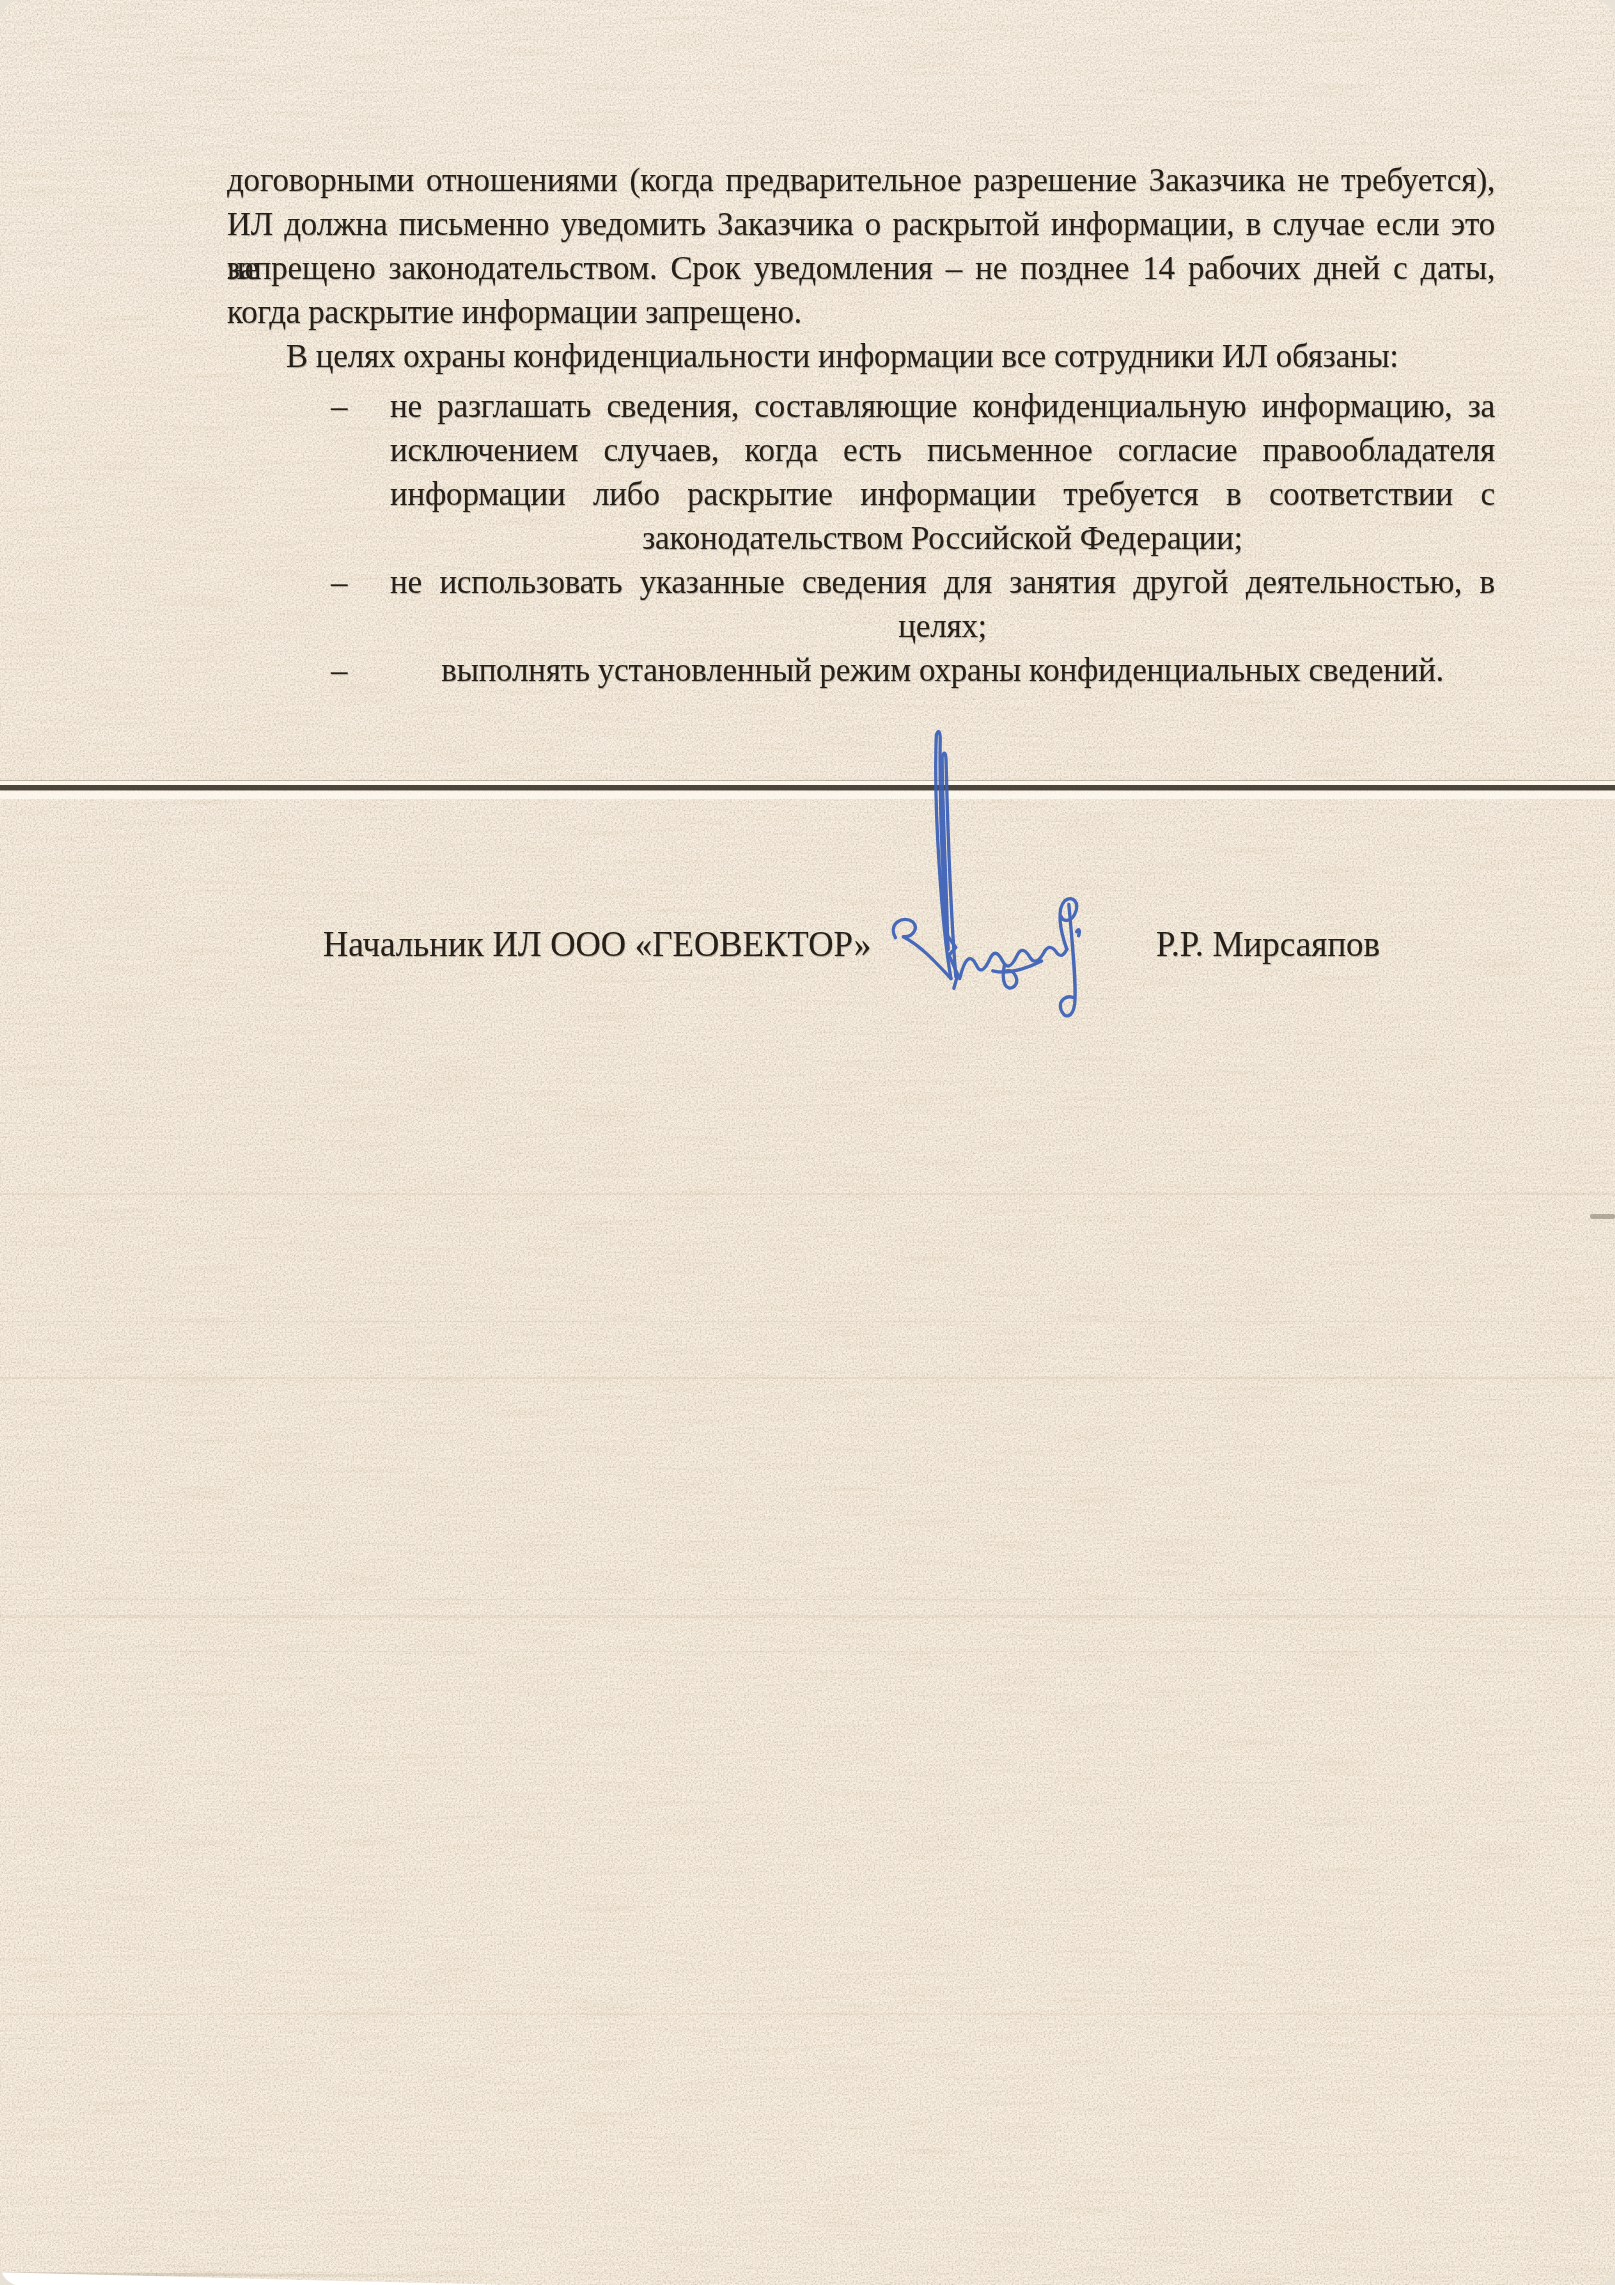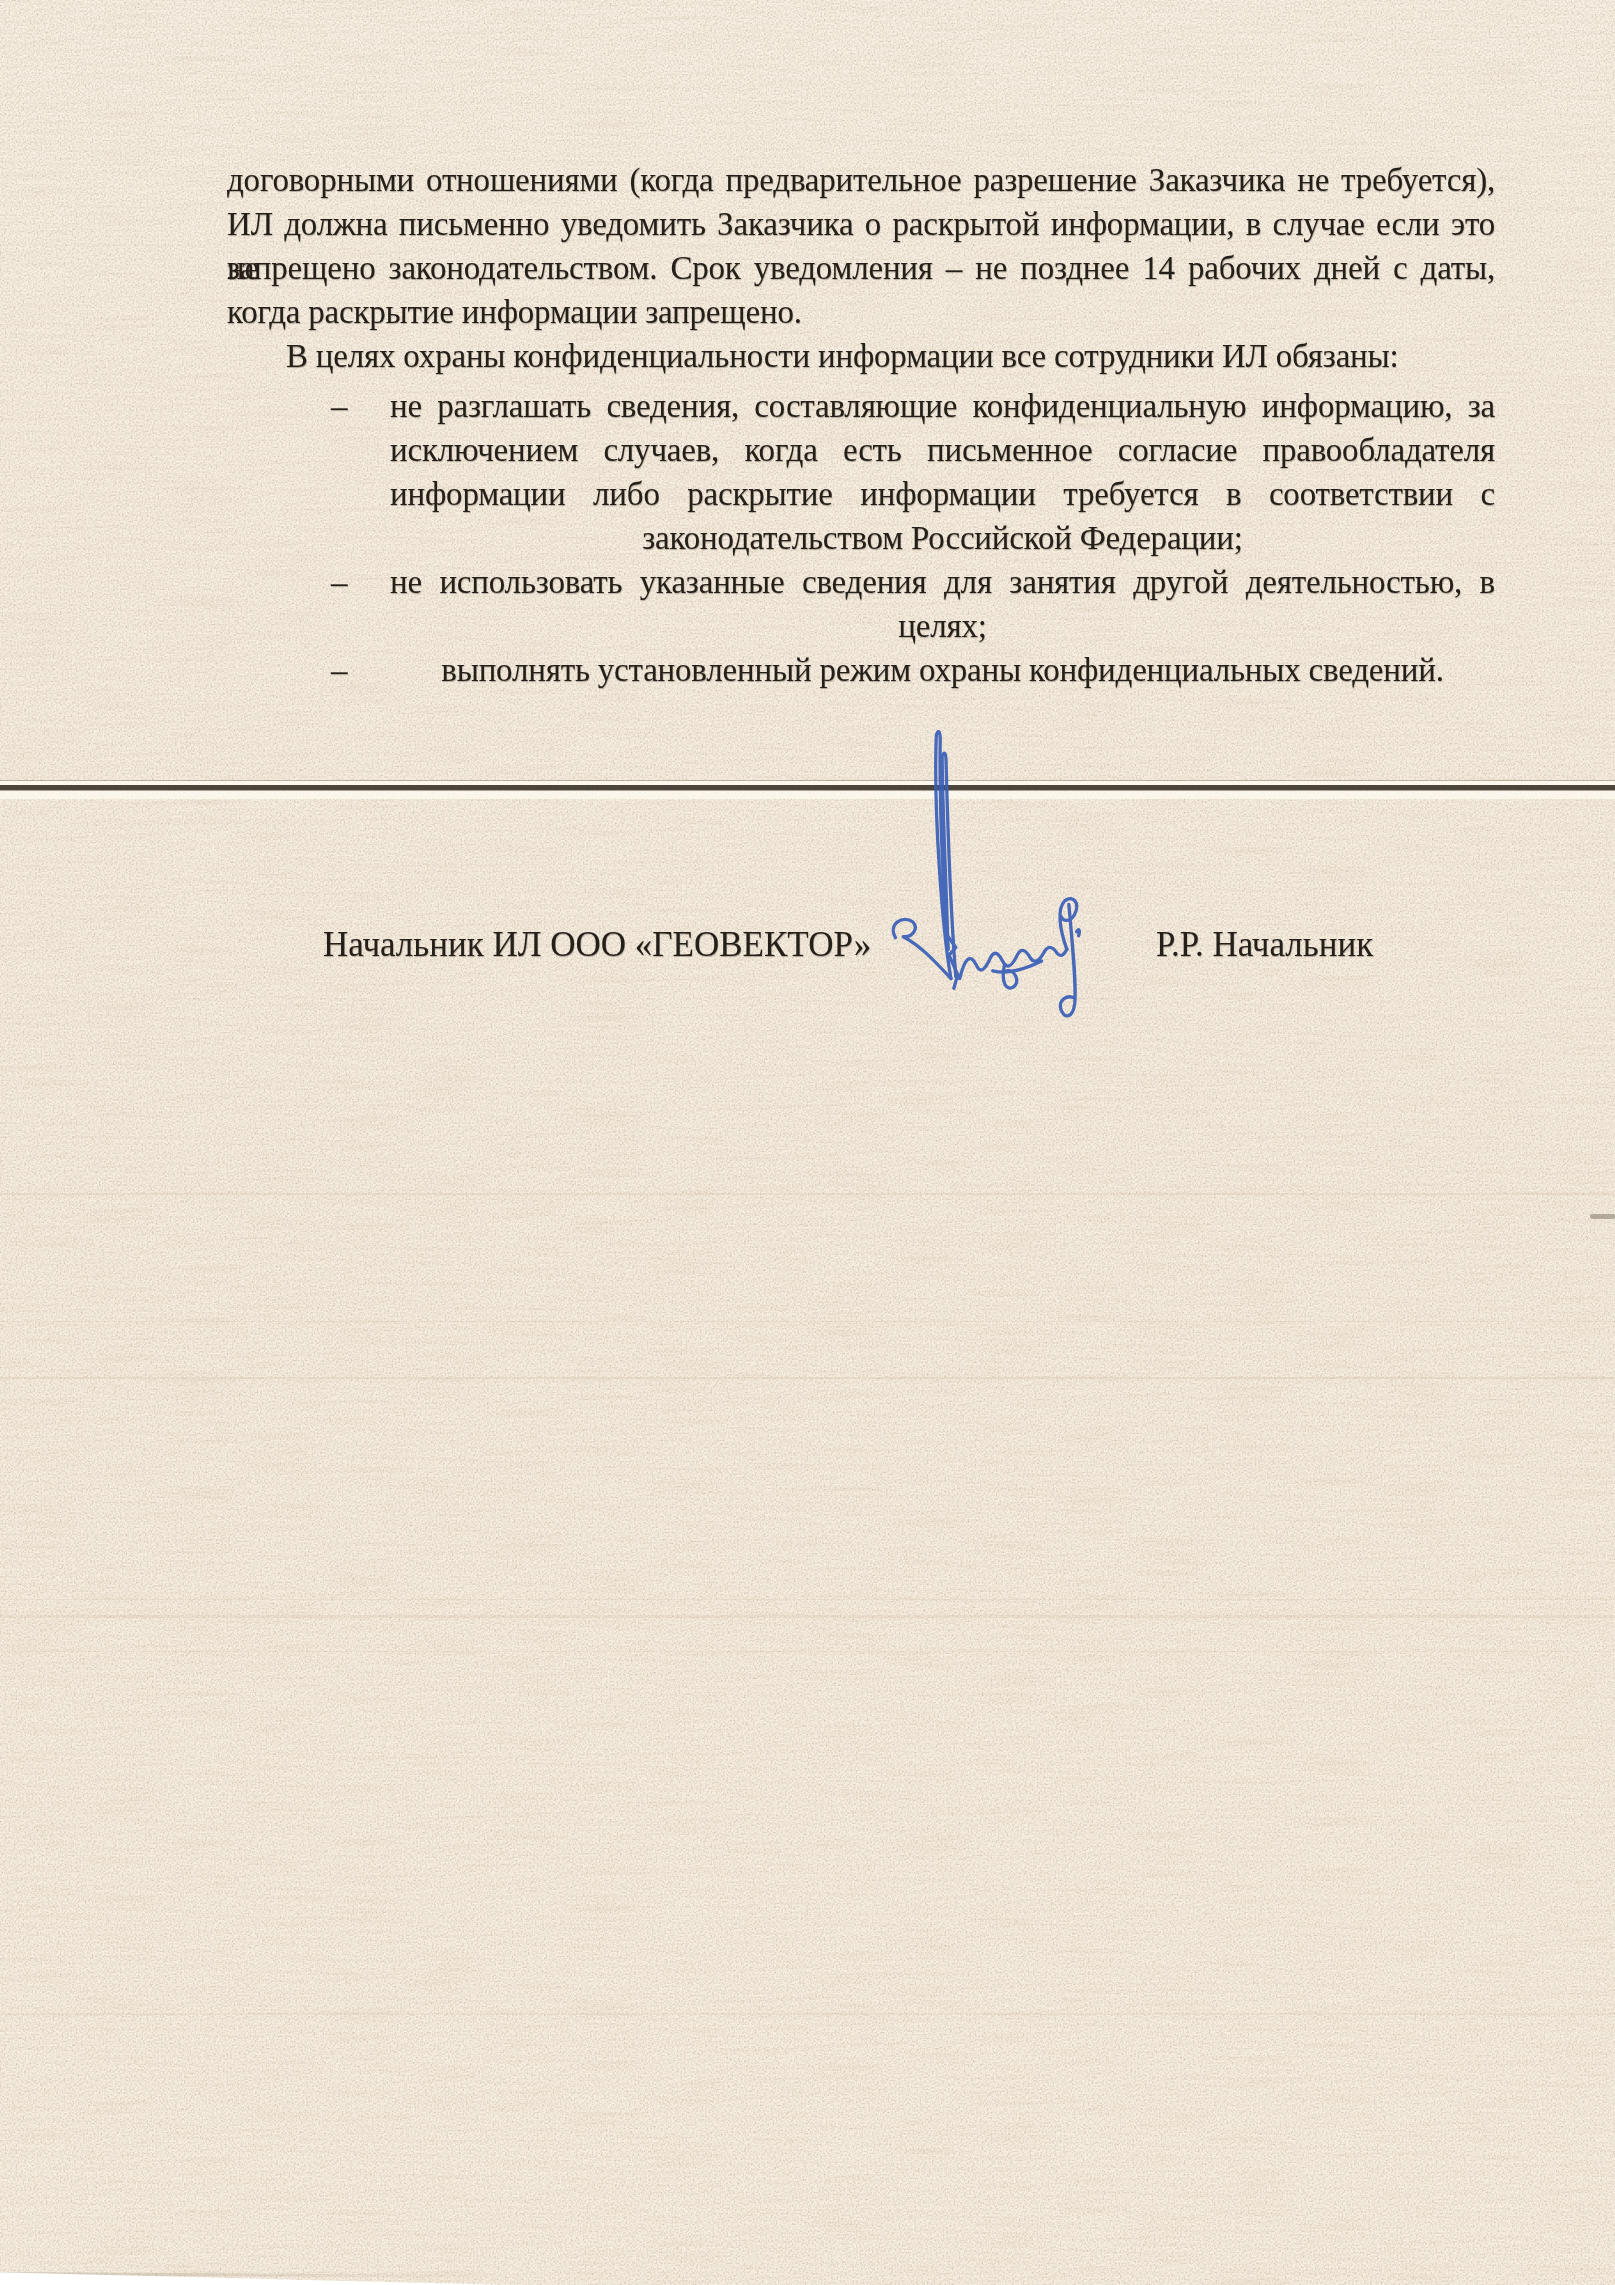--- a/index.html
+++ b/index.html
@@ -3,20 +3,21 @@
 <meta charset="utf-8">
 <style>
   html,body{margin:0;padding:0;background:#e8e2d6;}
   .sheet{
     position:relative;
     width:1615px;height:2286px;
     background:linear-gradient(180deg,#f9f1e5 0%,#f8efe2 18%,#f7eee0 55%,#f8efe1 100%);
     overflow:hidden;
     font-family:"Liberation Serif","DejaVu Serif",serif;
     color:#241f19;
+    border-radius:22px;
   }
   .grain{position:absolute;left:0;top:0;pointer-events:none;}
 
   
   .textblock{
     position:absolute;left:227px;top:158px;width:1268px;
     font-size:33px;line-height:44px;letter-spacing:-0.2px;
     text-shadow:0.5px 0.7px 0.8px rgba(45,35,25,0.32);
   }
   .line{height:44px;}
@@ -126,21 +127,21 @@
       </div>
     </div>
   </div>
 
   <div class="rule-hair"></div>
   <div class="rule-lightA"></div>
   <div class="rule-dark"></div>
   <div class="rule-lightB"></div>
 
   <div class="sig-title">Начальник ИЛ ООО «ГЕОВЕКТОР»</div>
-  <div class="sig-name">Р.Р. Начальник</div>
+  <div class="sig-name">Р.Р. Мирсаяпов</div>
 
   <svg class="signature-svg" viewBox="0 0 272 356" xmlns="http://www.w3.org/2000/svg">
     <g fill="none" stroke="#3a5fb8" stroke-width="3.4" stroke-linecap="round" stroke-linejoin="round" opacity="0.92">
 
       <path d="M62,250 C54,236 70,226 80,234 C86,240 80,250 70,249 C88,258 104,276 119,292"></path>
 
       <path d="M119,292 C110,240 101,120 104,42 C106,36 108,38 108,46 C107,120 112,210 116,262"></path>
       <path d="M116,262 C114,190 110,110 110,64 C112,58 114,60 114,70 C116,150 120,240 124,290"></path>
       <path d="M114,246 L124,260 L117,268 L126,288 L122,302"></path>
 

